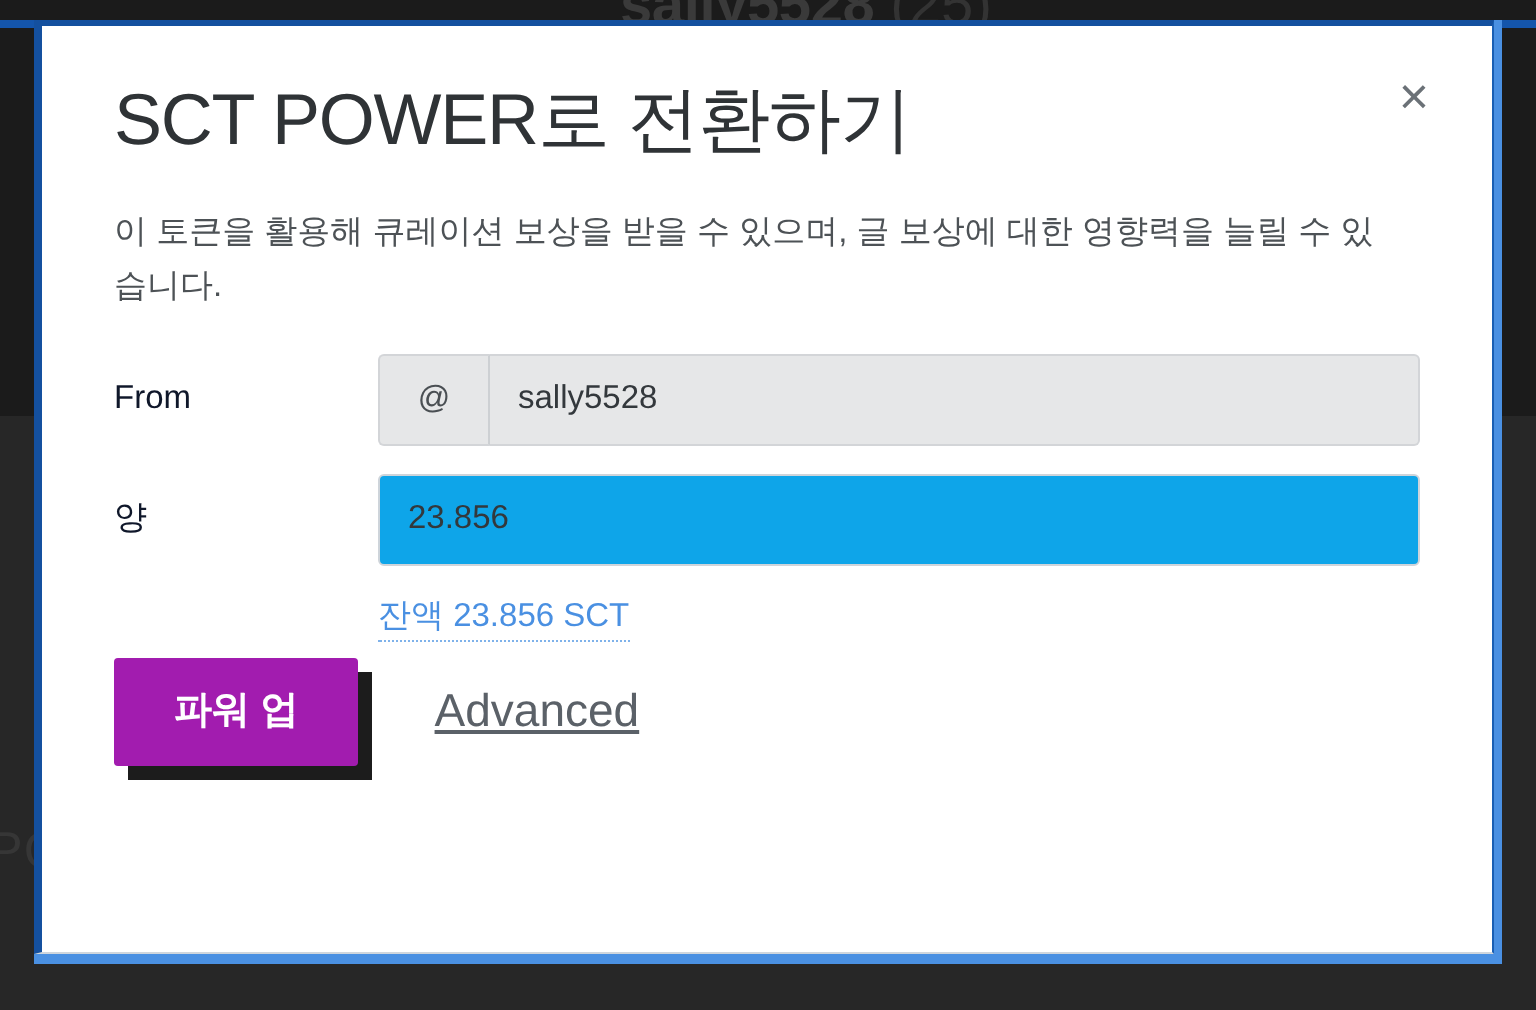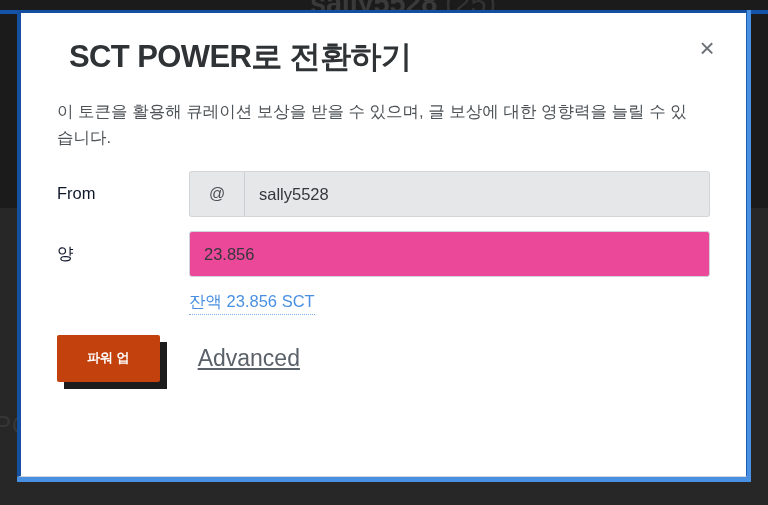--- a/index.html
+++ b/index.html
@@ -101,23 +101,23 @@
     font-size: 26px;
     line-height: 1;
     font-weight: 400;
     cursor: pointer;
     padding: 0;
     font-family: "Liberation Sans", sans-serif;
   }
 
   
   .modal-title {
-    margin: 0 0 22px 12px;
-    font-size: 31px;
-    font-weight: 700;
+    margin: 0 0 22px 0;
+    font-size: 36px;
+    font-weight: 400;
     color: #2f3336;
     letter-spacing: -0.6px;
     line-height: 1.18;
   }
   .modal-para {
     margin: 0 16px 20px 0;
     font-size: 16.5px;
     line-height: 1.62;
     color: #4d5256;
     max-width: 660px;
@@ -172,35 +172,35 @@
     font-size: 16.5px;
     color: #33383c;
     font-family: "Liberation Sans", sans-serif;
     outline: none;
   }
   .input-text {
     flex: 1;
     min-width: 0;
     height: 46px;
     box-sizing: border-box;
-    background: #ec4899;
+    background: #0ea5e9;
     border: 1px solid #ced4da;
     border-radius: 3px;
     padding: 0 14px;
     font-size: 16.5px;
     color: #33383c;
     font-family: "Liberation Sans", sans-serif;
     outline: none;
   }
 
   
   .balance-row {
     display: flex;
     margin-top: 2px;
-    margin-bottom: 20px;
+    margin-bottom: 8px;
   }
   .balance-spacer {
     width: 132px;
     flex: 0 0 132px;
   }
   .balance-link {
     font-size: 16.5px;
     color: #4a90e2;
     text-decoration: none;
     border-bottom: 1px dotted #7fb2ea;
@@ -224,24 +224,24 @@
     top: 7px;
     width: 100%;
     height: 100%;
     background: #1c1c1c;
     z-index: 0;
   }
   .btn-primary {
     position: relative;
     z-index: 1;
     display: inline-block;
-    background: #c2410c;
+    background: #a21caf;
     border: 0;
     color: #ffffff;
-    font-size: 13px;
+    font-size: 19px;
     font-weight: 700;
     padding: 16px 30px;
     border-radius: 2px;
     cursor: pointer;
     font-family: "Liberation Sans", sans-serif;
     line-height: 1.15;
   }
   .link-advanced {
     margin-left: 38px;
     font-size: 23px;

